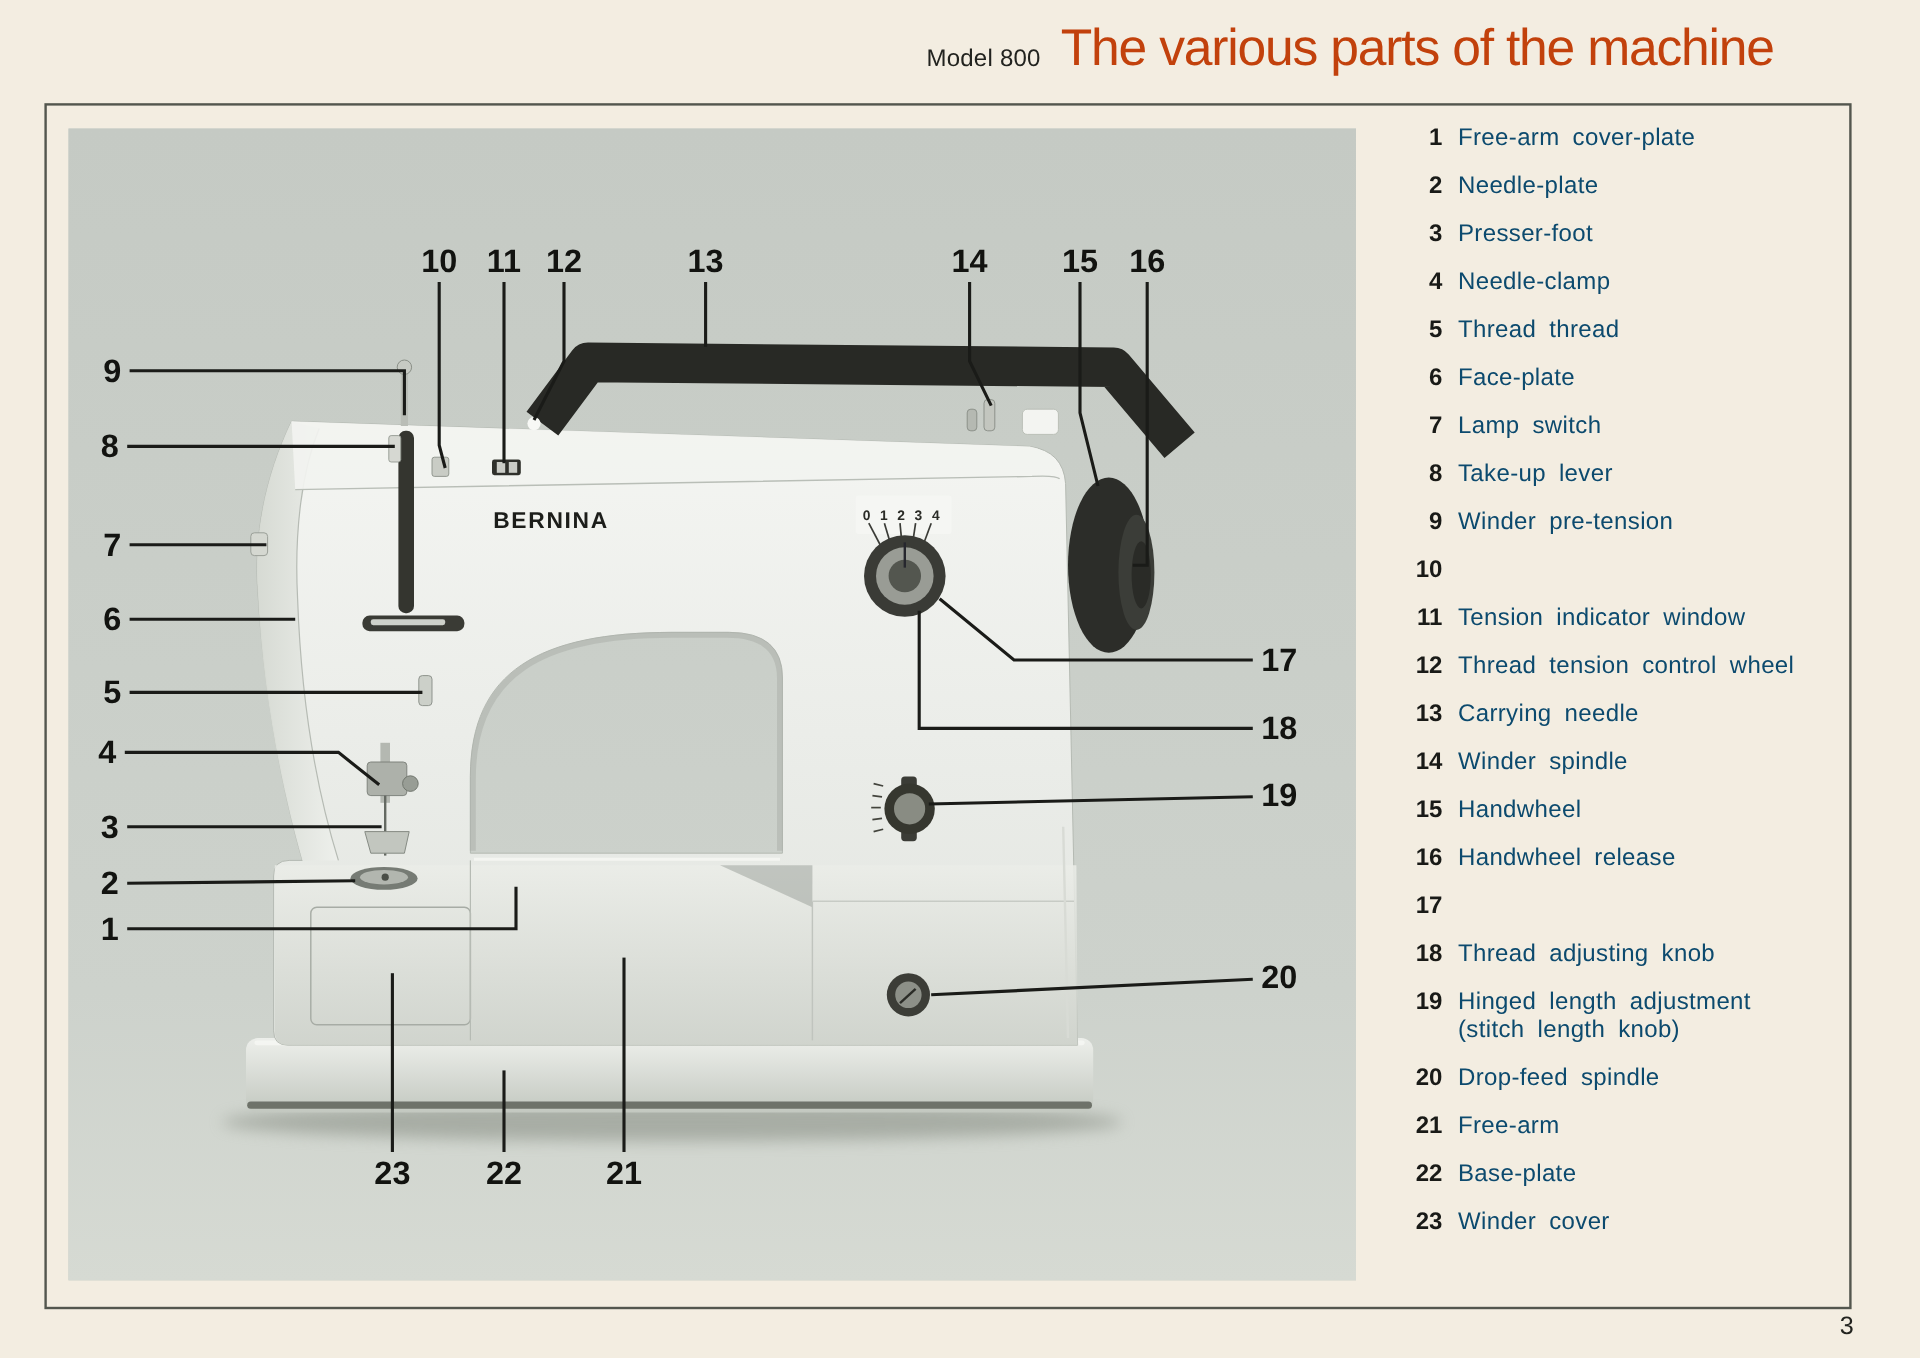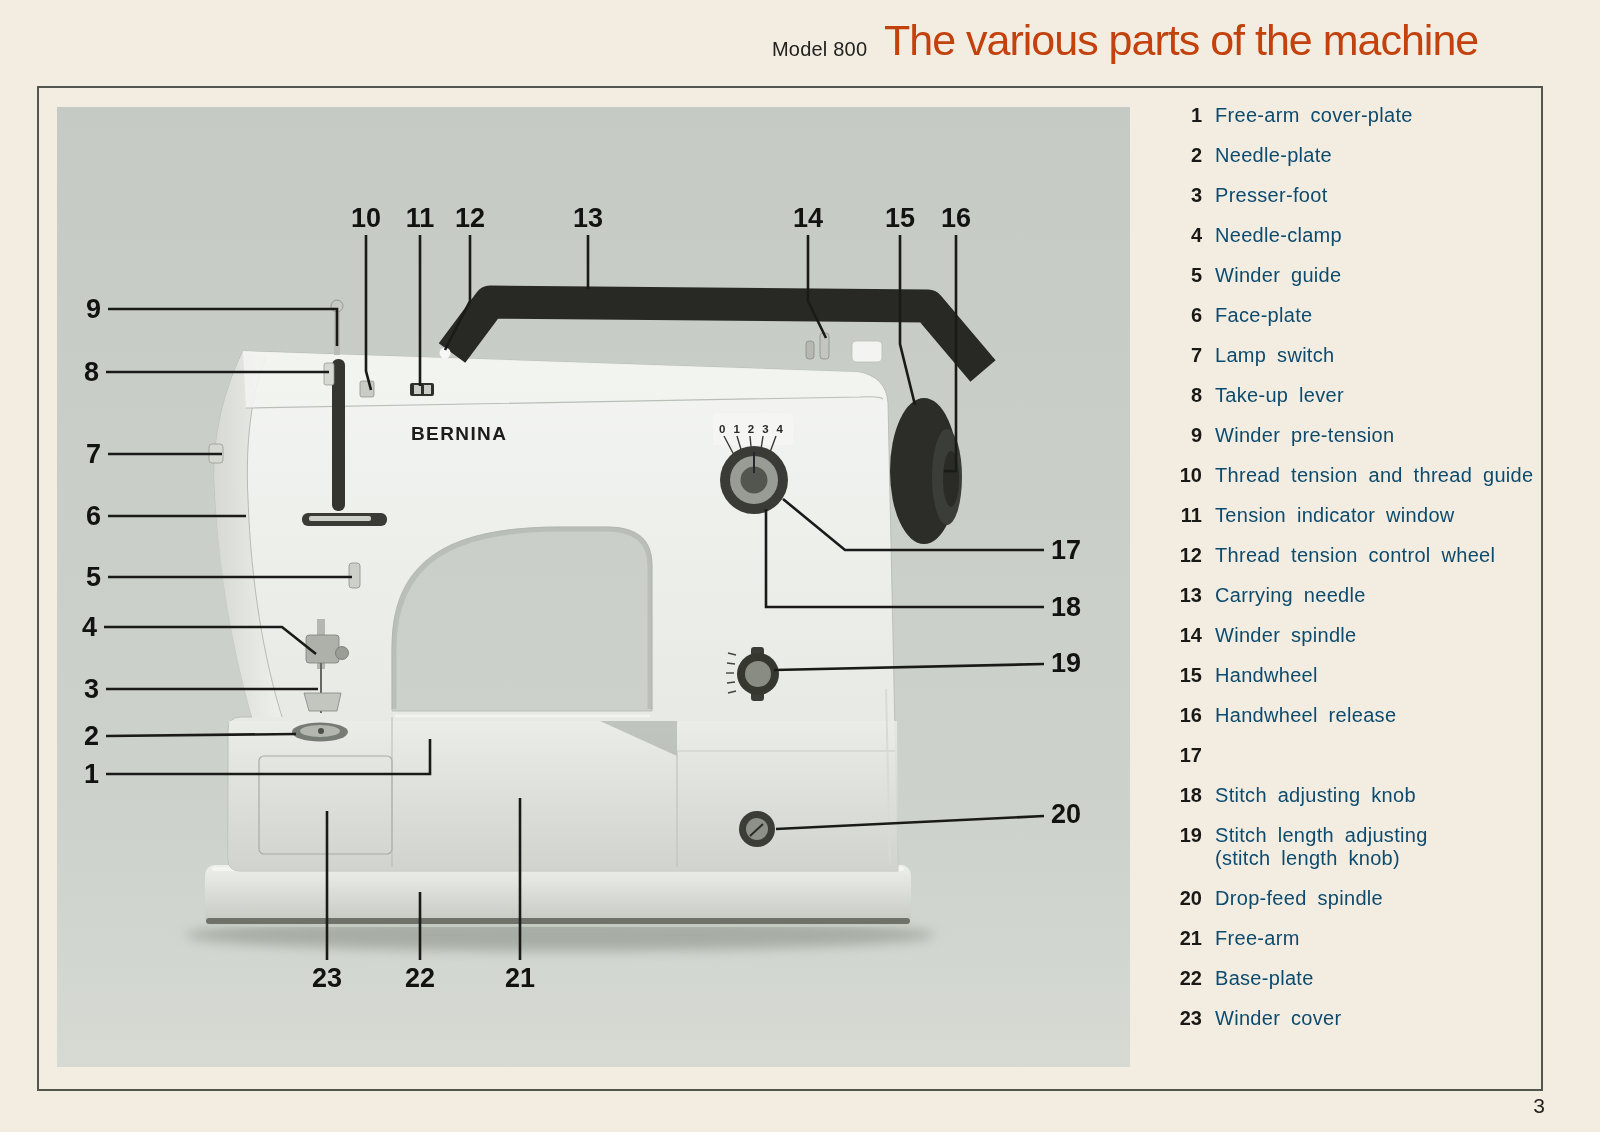--- a/index.html
+++ b/index.html
@@ -285,21 +285,21 @@
         </div>
         <div class="part-row">
           <span class="part-num">4</span>
           <span class="part-lbl">
             <div>Needle-clamp</div>
           </span>
         </div>
         <div class="part-row">
           <span class="part-num">5</span>
           <span class="part-lbl">
-            <div>Winder guide</div>
+            <div>Thread thread</div>
           </span>
         </div>
         <div class="part-row">
           <span class="part-num">6</span>
           <span class="part-lbl">
             <div>Face-plate</div>
           </span>
         </div>
         <div class="part-row">
           <span class="part-num">7</span>
@@ -314,23 +314,20 @@
           </span>
         </div>
         <div class="part-row">
           <span class="part-num">9</span>
           <span class="part-lbl">
             <div>Winder pre-tension</div>
           </span>
         </div>
         <div class="part-row">
           <span class="part-num">10</span>
-          <span class="part-lbl">
-            <div>Thread tension and thread guide</div>
-          </span>
         </div>
         <div class="part-row">
           <span class="part-num">11</span>
           <span class="part-lbl">
             <div>Tension indicator window</div>
           </span>
         </div>
         <div class="part-row">
           <span class="part-num">12</span>
           <span class="part-lbl">
@@ -360,27 +357,27 @@
           <span class="part-lbl">
             <div>Handwheel release</div>
           </span>
         </div>
         <div class="part-row">
           <span class="part-num">17</span>
         </div>
         <div class="part-row">
           <span class="part-num">18</span>
           <span class="part-lbl">
-            <div>Stitch adjusting knob</div>
+            <div>Thread adjusting knob</div>
           </span>
         </div>
         <div class="part-row">
           <span class="part-num">19</span>
           <span class="part-lbl">
-            <div>Stitch length adjusting</div>
+            <div>Hinged length adjustment</div>
             <div>(stitch length knob)</div>
           </span>
         </div>
         <div class="part-row">
           <span class="part-num">20</span>
           <span class="part-lbl">
             <div>Drop-feed spindle</div>
           </span>
         </div>
         <div class="part-row">

